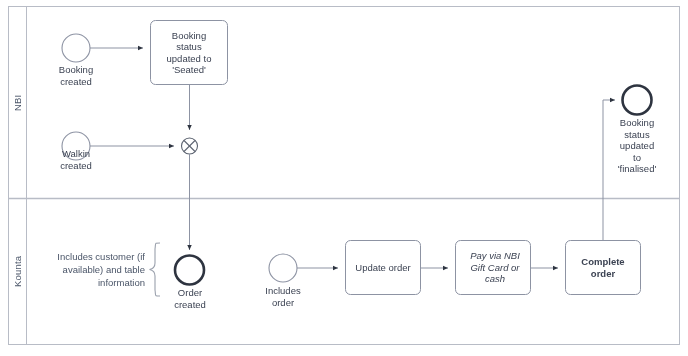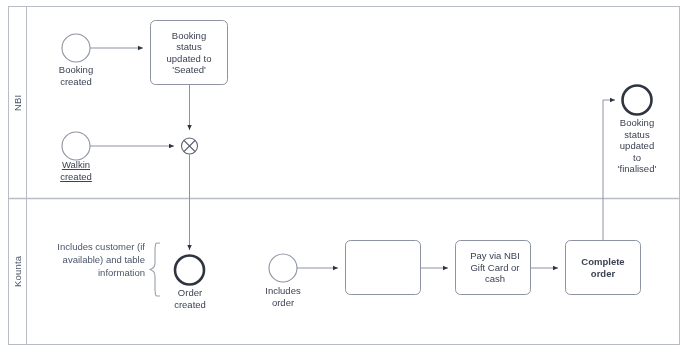--- a/index.html
+++ b/index.html
@@ -136,40 +136,41 @@
   <div class="lane-label" style="left:9px; top:199px; width:17px; height:145px;">Kounta</div>
 
   <div class="node-label" style="left:36px; top:64px; width:80px;">Booking
 created</div>
 
   <div class="task-label" style="left:150px; top:20px; width:78px; height:65px;">Booking
 status
 updated to
 'Seated'</div>
 
-  <div class="node-label" style="left:36px; top:159px; width:80px;text-decoration:underline;">Walkin
+  <div class="node-label" style="left:36px; top:148px; width:80px;">Walkin
 created</div>
 
   <div class="node-label" style="left:597px; top:117px; width:80px;">Booking
 status
 updated
 to
 'finalised'</div>
 
   <div class="node-label" style="left:150px; top:287px; width:80px;">Order
 created</div>
 
   <div class="node-label" style="left:243px; top:285px; width:80px;">Includes
 order</div>
 
+  <div class="task-label" style="left:345px; top:240px; width:76px; height:55px;">Update order</div>
 
-  <div class="task-label" style="left:455px; top:240px; width:80px; height:55px;">Pay via NBI
+  <div class="task-label" style="left:455px; top:240px; width:80px; height:55px;font-style:italic;">Pay via NBI
 Gift Card or
 cash</div>
 
   <div class="task-label" style="left:565px; top:240px; width:76px; height:55px;font-weight:bold;">Complete
 order</div>
 
-  <div class="annotation-text" style="left:34px; top:240px; width:111px;">Includes customer (if
+  <div class="annotation-text" style="left:34px; top:250px; width:111px;">Includes customer (if
 available) and table
 information</div>
 
 </div>
 
 </body></html>

